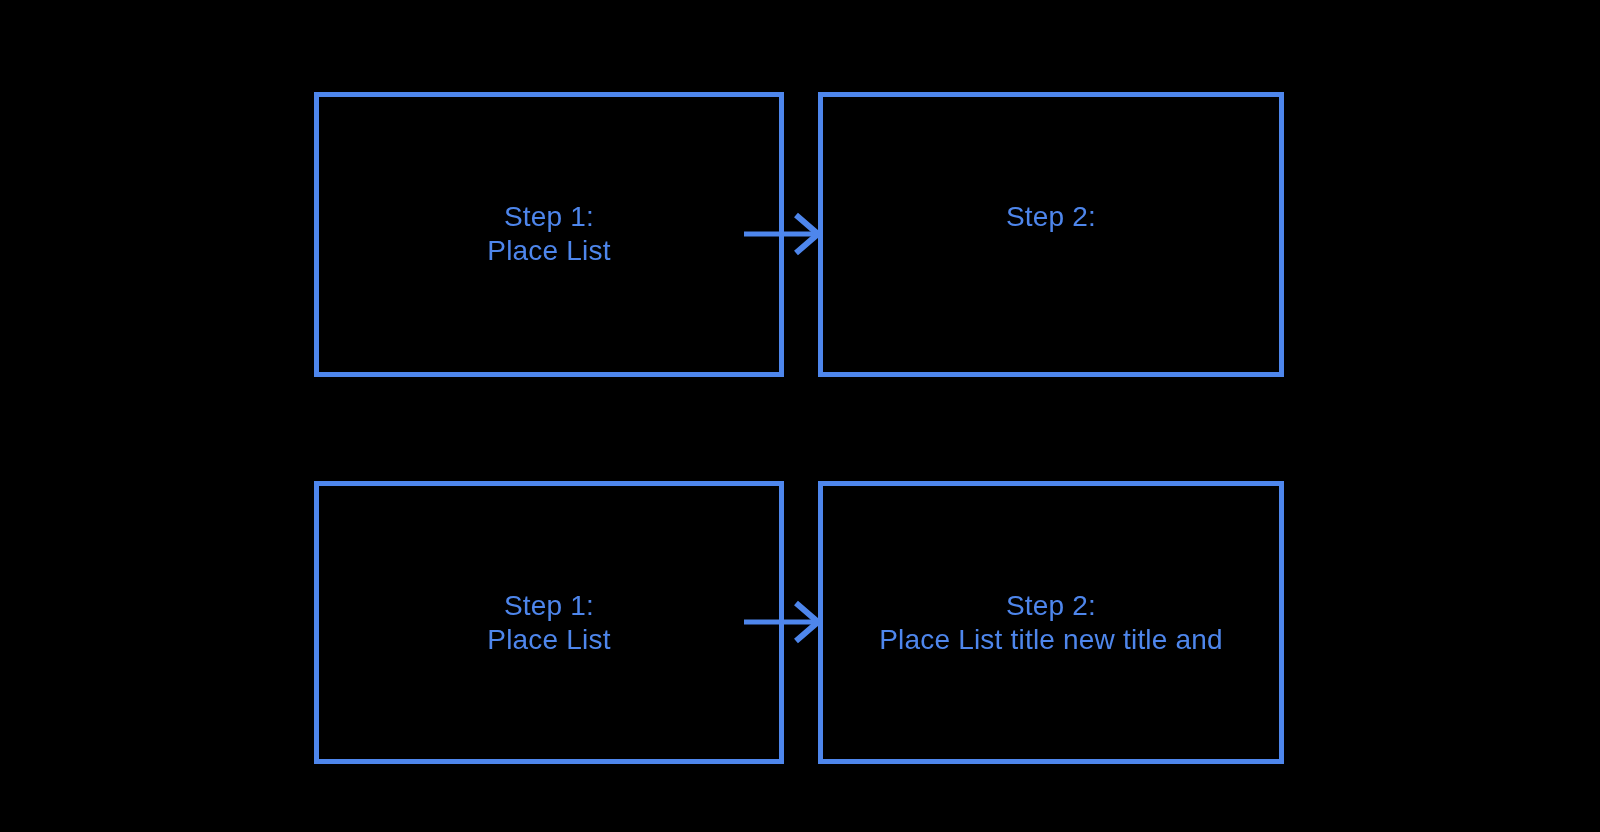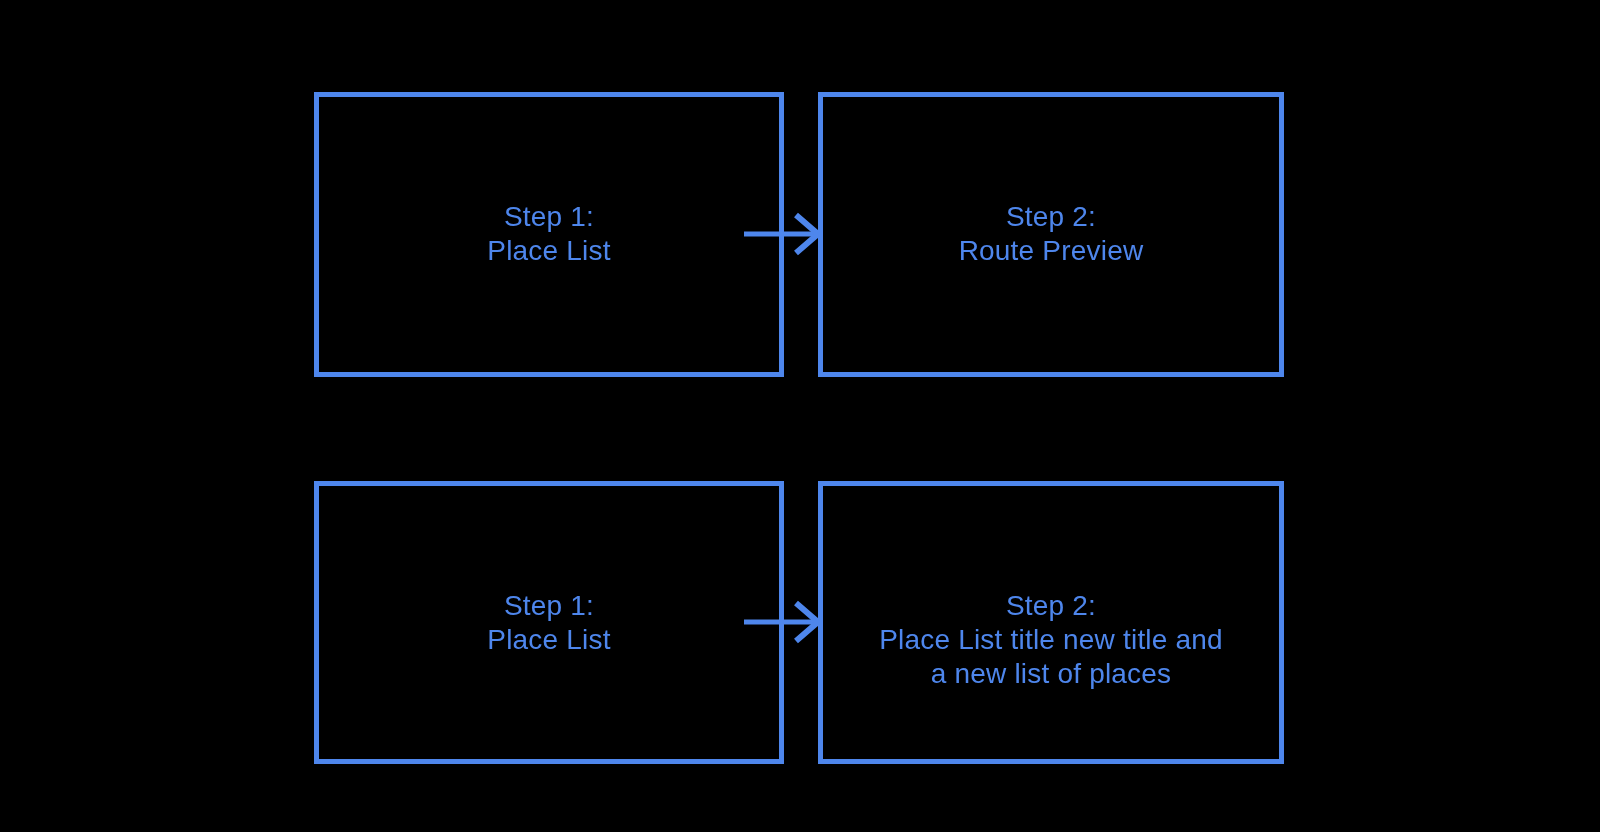--- a/index.html
+++ b/index.html
@@ -64,37 +64,35 @@
   </div>
 
   <svg class="arrow arrow-r1" viewBox="0 0 80 44" aria-hidden="true">
     <line x1="0" y1="22" x2="73" y2="22" stroke="currentColor" stroke-width="5"></line>
     <polyline points="52,3 74,22 52,41" fill="none" stroke="currentColor" stroke-width="6" stroke-linejoin="miter"></polyline>
   </svg>
 
   <div class="flow-box box-r1-right">
     <div class="box-text">
       <div>Step 2:</div>
-      <div>Route Preview</div>
     </div>
   </div>
 
   <div class="flow-box box-r2-left">
     <div class="box-text">
       <div>Step 1:</div>
       <div>Place List</div>
     </div>
   </div>
 
   <svg class="arrow arrow-r2" viewBox="0 0 80 44" aria-hidden="true">
     <line x1="0" y1="22" x2="73" y2="22" stroke="currentColor" stroke-width="5"></line>
     <polyline points="52,3 74,22 52,41" fill="none" stroke="currentColor" stroke-width="6" stroke-linejoin="miter"></polyline>
   </svg>
 
   <div class="flow-box box-r2-right">
     <div class="box-text">
       <div>Step 2:</div>
       <div>Place List title new title and</div>
-      <div>a new list of places</div>
     </div>
   </div>
 
 </div>
 
 </body></html>

